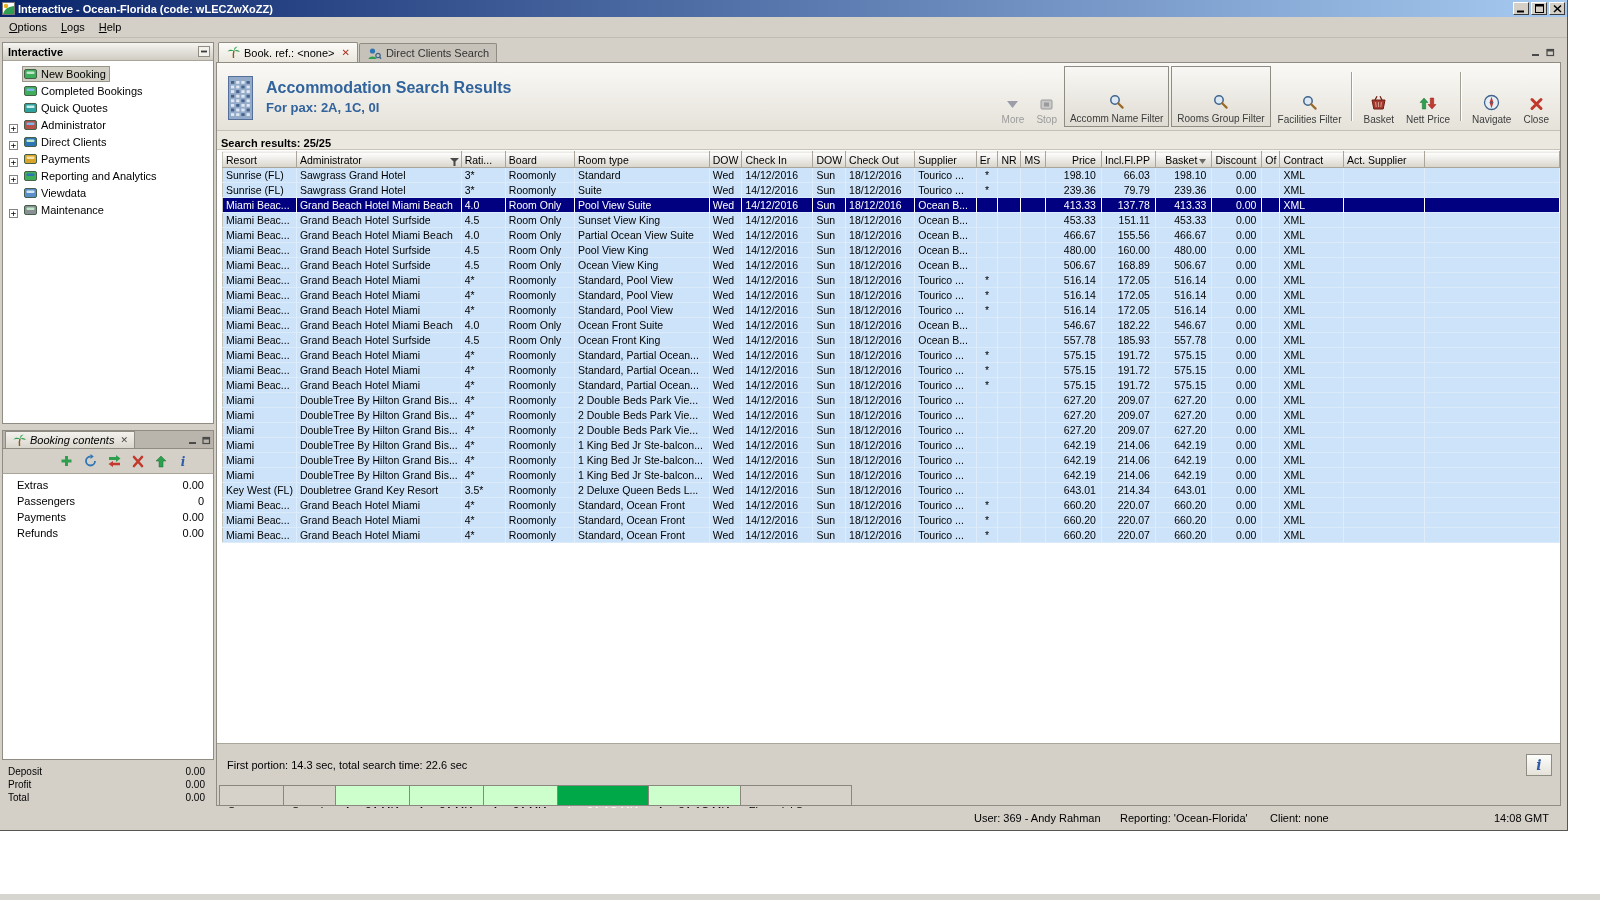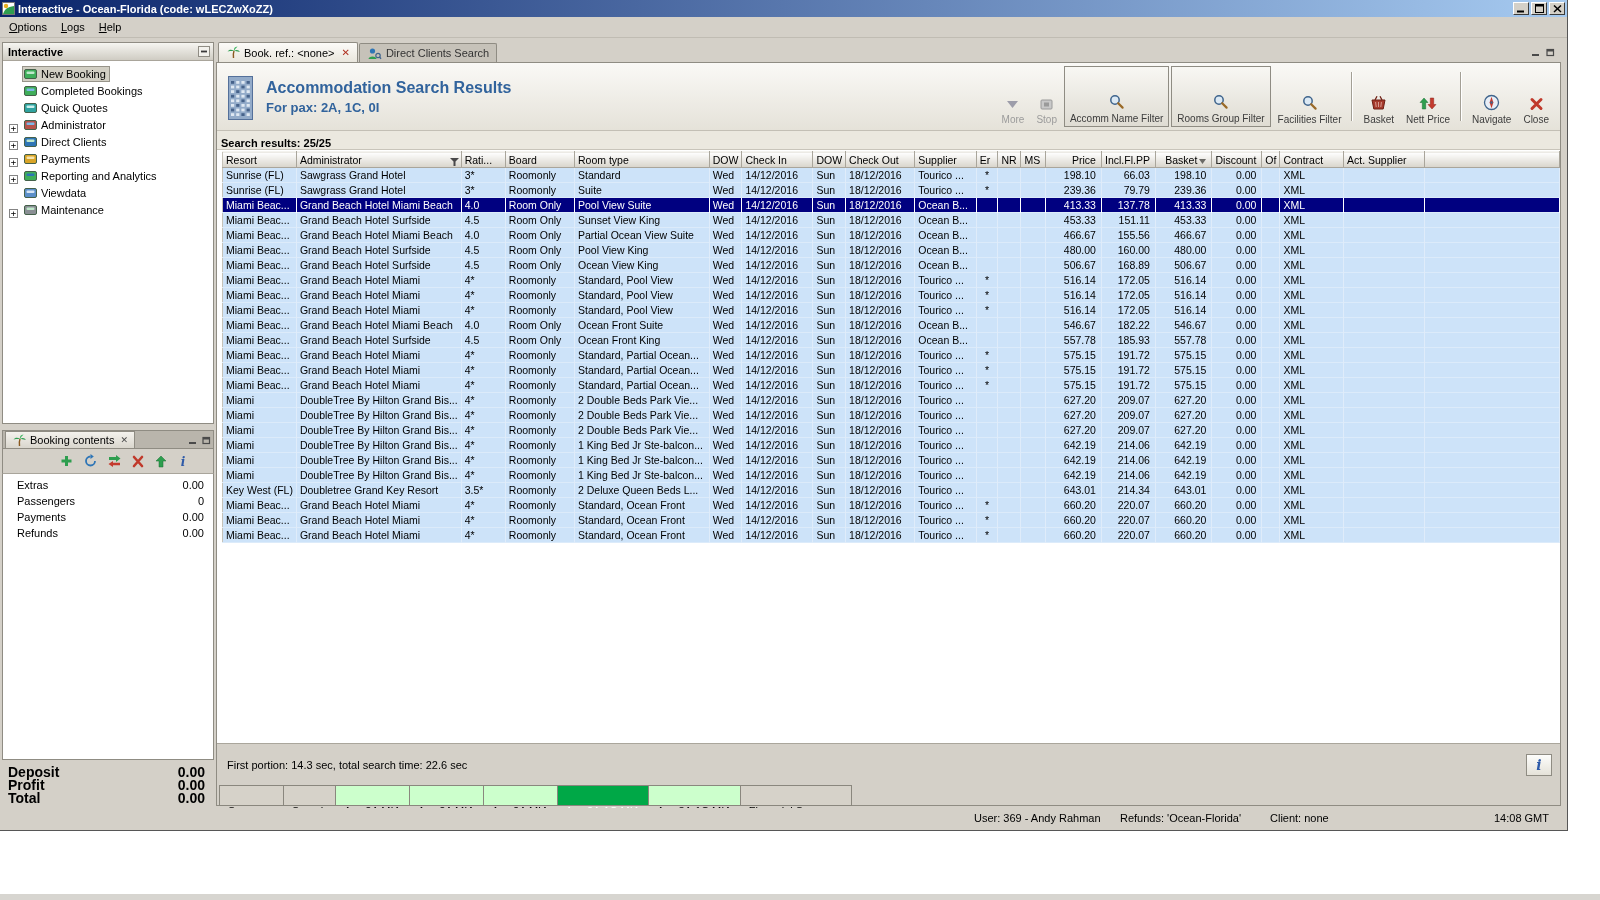--- a/index.html
+++ b/index.html
@@ -18,28 +18,28 @@
 .nav-panel{position:absolute;left:0;top:0;right:0;height:382px;border:1px solid #8f8c83;background:#fff;}
 .panel-header{height:18px;background:linear-gradient(#f6f5f1,#cfccc3);border-bottom:1px solid #a9a59b;display:flex;align-items:center;justify-content:space-between;font-size:11px;font-weight:bold;padding:0 3px 0 5px;}
 .panel-btn{display:inline-flex;}
 .tree{position:absolute;top:18px;bottom:0;left:0;right:0;background:#fff;overflow:hidden;padding-top:4px;}
 .tree-row{display:flex;align-items:flex-end;height:17px;padding-left:6px;font-size:11px;white-space:nowrap;}
 .expander{width:9px;height:9px;border:1px solid #848484;background:#fff;display:inline-flex;align-items:center;justify-content:center;font-size:9px;line-height:1;margin-right:4px;flex:none;font-family:"DejaVu Sans Mono",monospace;}
 .expander-spacer{width:13px;flex:none;}
 .tree-label-wrap{display:inline-flex;align-items:center;gap:4px;padding:1px 3px 1px 1px;border:1px solid transparent;}
 .tree-label-wrap.hl{background:#d2cfc4;border:1px solid #97948a;}
 .booking-panel{position:absolute;left:0;right:0;top:388px;bottom:0;display:flex;flex-direction:column;}
-.bc-tabbar{height:19px;background:#b9b5ac;border:1px solid #8f8c83;display:flex;align-items:flex-end;padding:1px 2px 0 2px;flex:none;}
+.bc-tabbar{height:19px;background:#b9b5ac;border:1px solid #8f8c83;display:flex;align-items:flex-end;padding:1px 2px 0 2px;flex:none;font-style:italic;}
 .bc-tab{display:flex;align-items:center;gap:4px;height:17px;background:linear-gradient(#f4f2ed,#d9d6cd);border:1px solid #8f8c83;border-bottom:none;padding:0 6px;font-size:11px;}
 .bc-close{color:#4a4a4a;font-size:9px;font-weight:bold;margin-left:2px;}
 .bc-winbtns{margin-left:auto;display:flex;gap:3px;align-items:center;padding-bottom:3px;}
 .bc-toolbar{height:24px;background:#D4D0C8;border-left:1px solid #8f8c83;border-right:1px solid #8f8c83;display:flex;align-items:center;justify-content:flex-start;padding-left:56px;gap:9px;flex:none;}
 .bc-list{flex:1;background:#fff;border:1px solid #8f8c83;border-top:1px solid #a9a59b;padding-top:3px;overflow:hidden;}
 .bc-row{display:flex;justify-content:space-between;height:16px;align-items:center;padding:0 9px 0 14px;font-size:11px;}
-.bc-summary{flex:none;height:46px;padding:5px 9px 0 6px;font-size:14px;font-weight:bold;}
+.bc-summary{flex:none;height:46px;padding:5px 9px 0 6px;font-size:10px;font-weight:normal;}
 .bc-sum-row{display:flex;justify-content:space-between;height:13px;align-items:center;}
 
 .main-col{position:absolute;left:216px;top:42px;right:6px;height:764px;}
 .doc-tabbar{height:20px;display:flex;align-items:flex-end;padding-left:2px;}
 .doc-tab{display:inline-flex;align-items:center;gap:4px;height:19px;padding:0 7px;font-size:11px;background:#c6c2b9;border:1px solid #8f8c83;border-bottom:none;border-radius:2px 2px 0 0;margin-right:1px;color:#333;white-space:nowrap;}
 .doc-tab.active{background:linear-gradient(#fcfbf8,#e9e6dd);height:20px;color:#000;}
 .tab-close{color:#b03020;font-weight:bold;font-size:10px;margin-left:3px;}
 .dt-winbtns{margin-left:auto;display:flex;gap:4px;align-items:center;padding:0 6px 5px 0;}
 .main-panel{position:absolute;top:20px;bottom:0;left:0;right:0;background:#fff;border:1px solid #8f8c83;display:flex;flex-direction:column;}
 .result-header{flex:none;height:68px;background:linear-gradient(#faf9f6,#e5e2d9);border-bottom:1px solid #c3bfb5;display:flex;align-items:center;position:relative;}
@@ -1163,20 +1163,20 @@
             <div class="btab pale">Acc 2A MIA</div>
             <div class="btab active">Acc 2A,1C MIA</div>
             <div class="btab pale">Acc 8A,1C MIA</div>
             <div class="btab ">Financial Summary</div>
           </div>
       </div>
     </div>
 
     <div class="statusbar">
       <span class="st-user">User: 369 - Andy Rahman</span>
-      <span class="st-retailer">Refunds: 'Ocean-Florida'</span>
+      <span class="st-retailer">Reporting: 'Ocean-Florida'</span>
       <span class="st-client">Client: none</span>
       <span class="st-time">14:08 GMT</span>
     </div>
   </div>
 
   <div class="screen-bottom-strip"></div>
 </div>
 
 </body></html>

